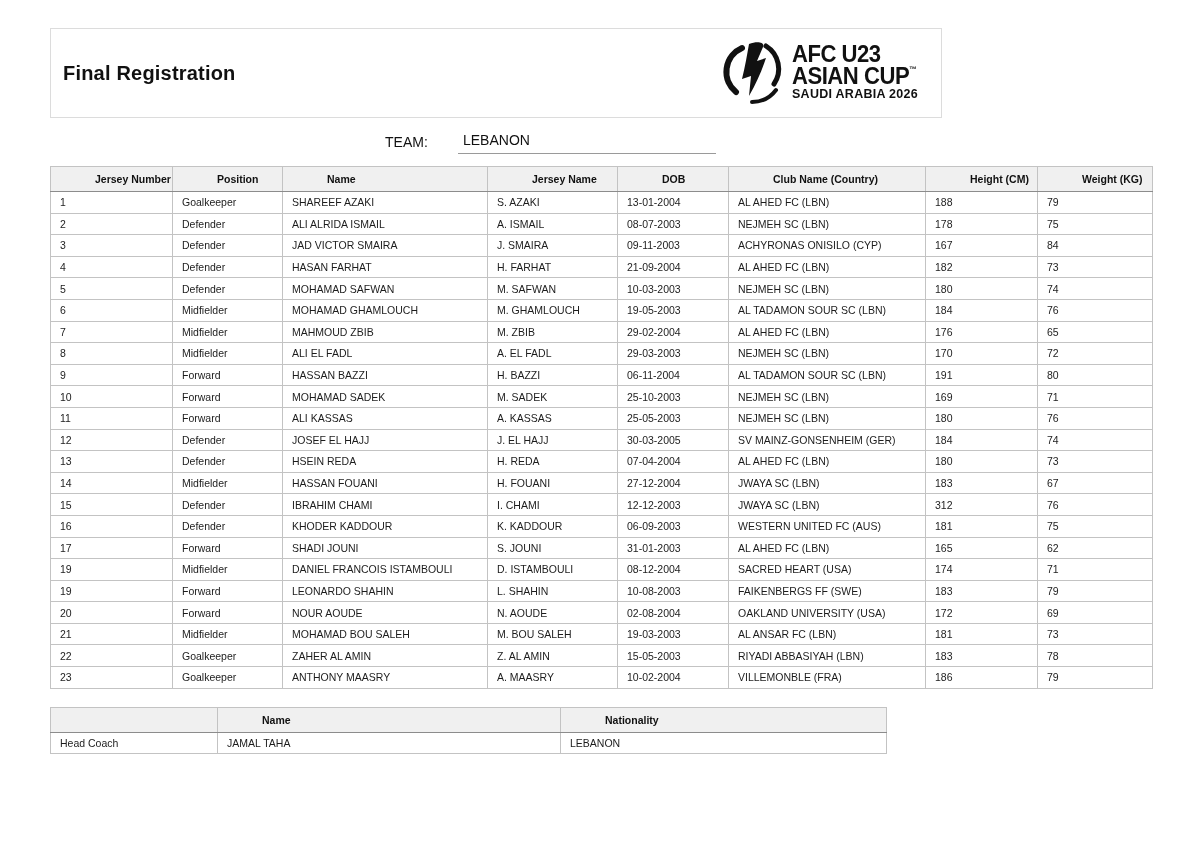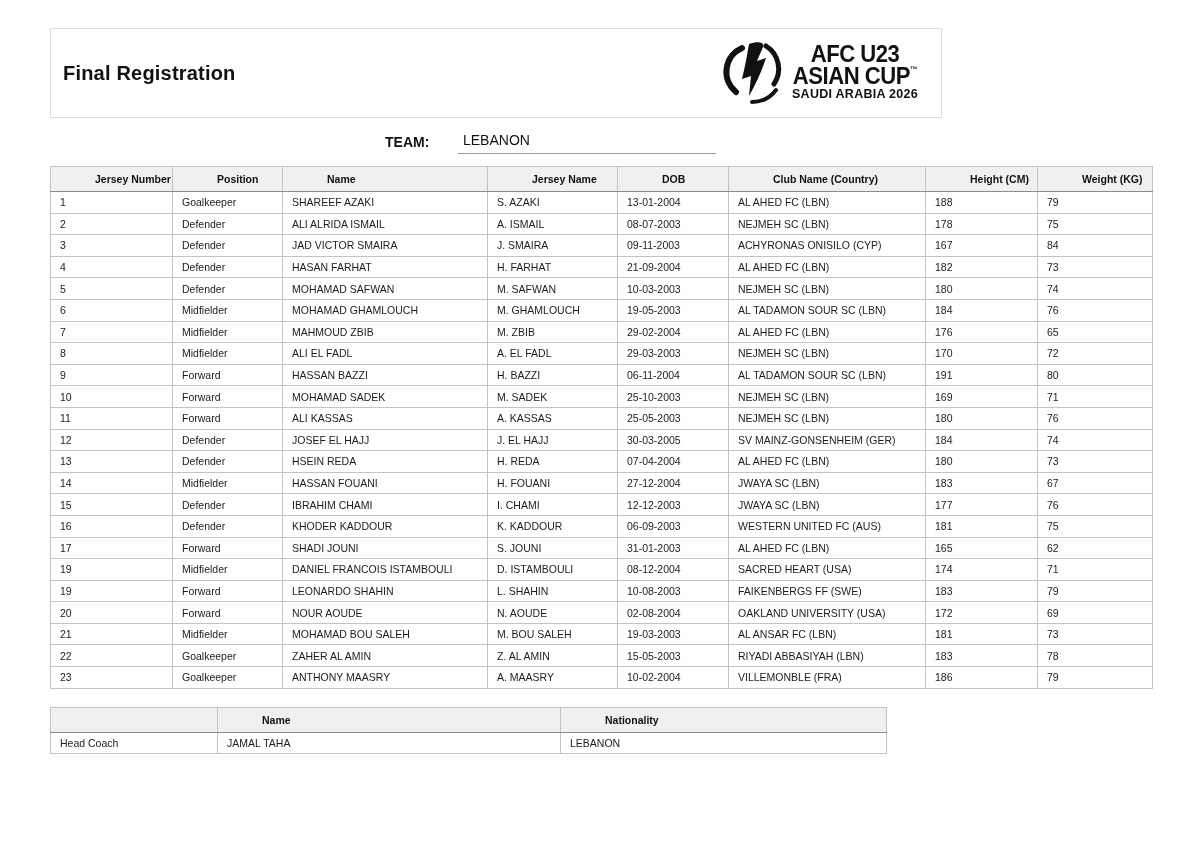--- a/index.html
+++ b/index.html
@@ -19,39 +19,39 @@
     width: 892px; height: 90px;
     border: 1px solid #dcdcdc;
     background: #ffffff;
     display: flex; align-items: center; justify-content: space-between;
     padding: 0 10px 0 12px;
   }
   .doc-title {
     font-size: 20px; font-weight: bold; letter-spacing: 0.2px; color: #111;
   }
   .logo {
-    display: flex; align-items: center; gap: 6px; padding-right: 8px; text-align: center;
+    display: flex; align-items: center; gap: 6px; padding-right: 8px;
   }
   .logo svg { display: block; }
   .logo-text { color: #111; transform: scaleX(0.96); transform-origin: left center; }
   .logo-line1, .logo-line2 {
     font-size: 23px; font-weight: 900; line-height: 0.93; letter-spacing: -0.5px;
     white-space: nowrap;
   }
   .logo-tm { font-size: 8px; vertical-align: top; font-weight: 700; }
   .logo-line3 {
     font-size: 13px; font-weight: 900; letter-spacing: 0.3px; line-height: 1.15;
     white-space: nowrap;
   }
 
   
   .team-row { position: absolute; left: 0; top: 132px; width: 1200px; height: 22px; }
   .team-label {
     position: absolute; left: 385px; top: 2px;
-    font-size: 14px; font-weight: bold; color: #111;
+    font-size: 14px; font-weight: normal; color: #111;
   }
   .team-value {
     position: absolute; left: 458px; top: 0px;
     width: 258px; height: 22px;
     border-bottom: 1px solid #9a9a9a;
     font-size: 14px; color: #111; padding-left: 5px;
   }
 
   
   table { border-collapse: collapse; table-layout: fixed; background: #fff; }
@@ -278,21 +278,21 @@
           <td>183</td>
           <td>67</td>
         </tr>
         <tr>
           <td>15</td>
           <td>Defender</td>
           <td>IBRAHIM CHAMI</td>
           <td>I. CHAMI</td>
           <td>12-12-2003</td>
           <td>JWAYA SC (LBN)</td>
-          <td>177</td>
+          <td>312</td>
           <td>76</td>
         </tr>
         <tr>
           <td>16</td>
           <td>Defender</td>
           <td>KHODER KADDOUR</td>
           <td>K. KADDOUR</td>
           <td>06-09-2003</td>
           <td>WESTERN UNITED FC (AUS)</td>
           <td>181</td>

